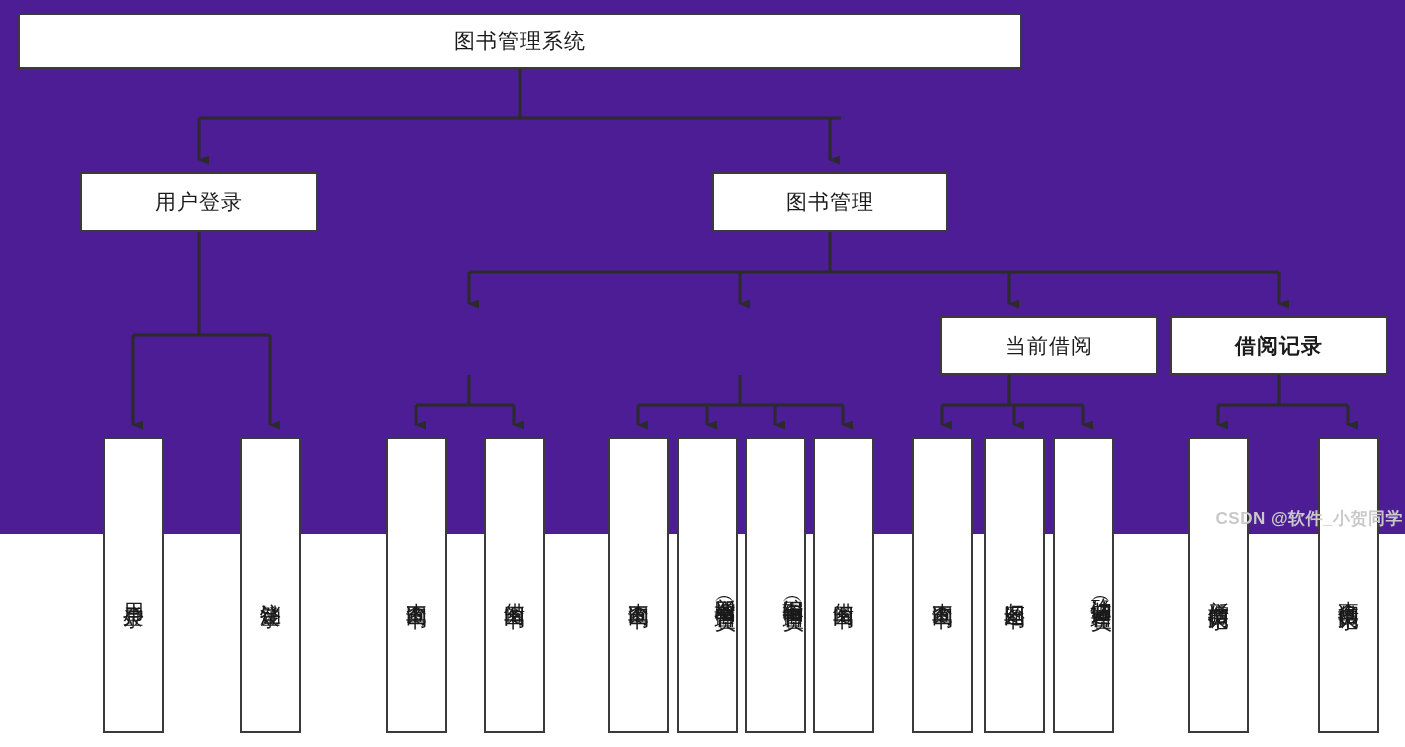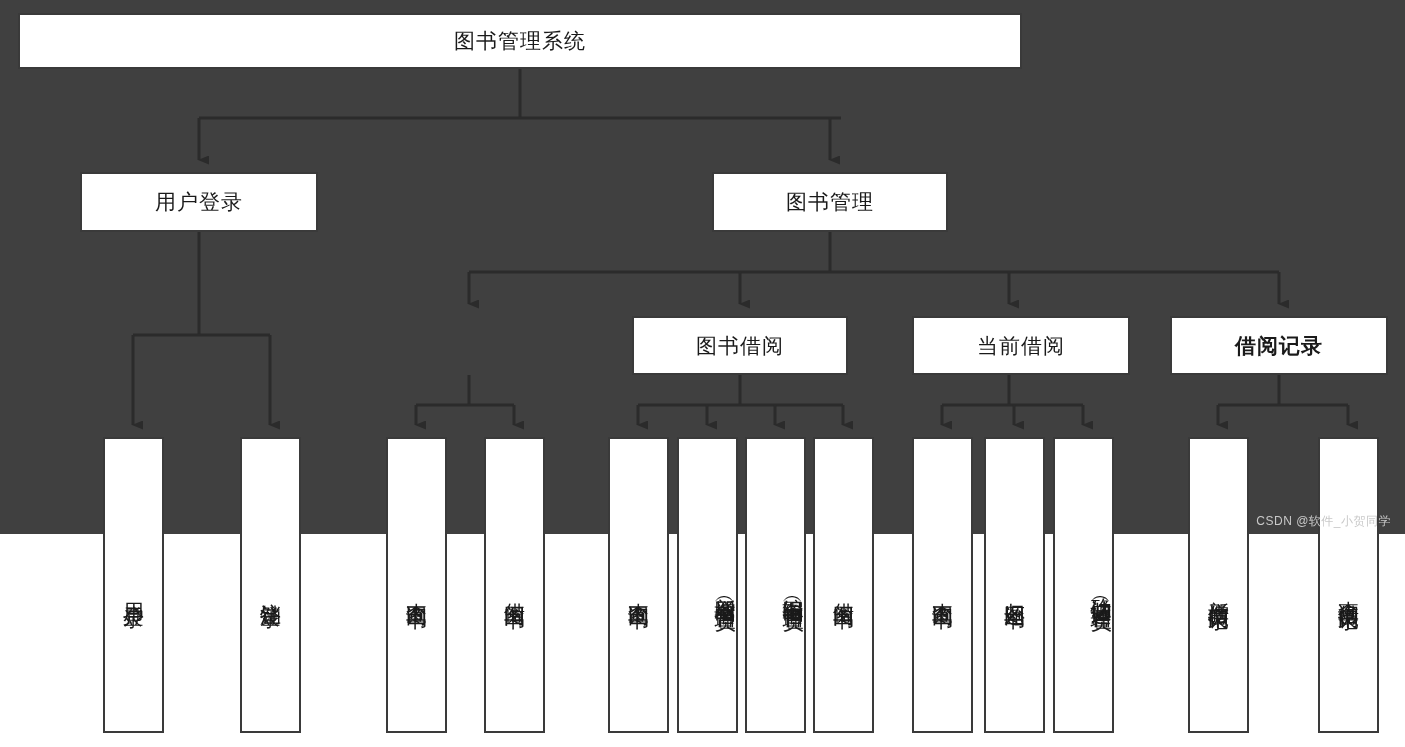--- a/index.html
+++ b/index.html
@@ -1,29 +1,29 @@
 <!DOCTYPE html>
 <html><head>
 <meta charset="utf-8">
 <style>
   html,body{margin:0;padding:0;background:#ffffff;}
   body{width:1405px;height:747px;overflow:hidden;
        font-family:"Liberation Sans","DejaVu Sans",sans-serif;}
-  #stage{position:relative;width:1405px;height:534px;background:#404040;}
+  #stage{position:relative;width:1405px;height:534px;background:#4c1d95;}
   svg#wires{position:absolute;left:0;top:0;width:1405px;height:747px;}
   .node{position:absolute;box-sizing:border-box;background:#ffffff;
         border:2px solid #3a3a3a;display:flex;align-items:center;
         justify-content:center;color:#1a1a1a;}
   .node.h{font-size:21px;letter-spacing:1px;}
   .node.v{font-size:21px;letter-spacing:2px;writing-mode:vertical-rl;
           text-orientation:upright;padding-top:10px;
           align-items:flex-start;justify-content:center;line-height:1.05;}
   .node.v.center{align-items:center;}
-  #watermark{position:absolute;right:14px;bottom:4px;font-size:12px;
-             color:#c9c9c9;white-space:nowrap;letter-spacing:.5px;}
+  #watermark{position:absolute;right:2px;bottom:4px;font-size:17px;
+             color:#c9c9c9;white-space:nowrap;letter-spacing:.5px;font-weight:bold;}
 </style>
 </head>
 <body>
 
 <div id="stage">
 
   <svg id="wires" viewBox="0 0 1405 747" xmlns="http://www.w3.org/2000/svg">
     <defs>
       <marker id="arrow" markerWidth="9" markerHeight="11" refX="4.5" refY="10" orient="auto" markerUnits="userSpaceOnUse">
         <path d="M0,0 L9,0 L4.5,11 Z" fill="#2b2b2b"></path>
@@ -71,22 +71,21 @@
       <path d="M1218,405 L1218,425" marker-end="url(#arrow)"></path>
       <path d="M1348,405 L1348,425" marker-end="url(#arrow)"></path>
     </g>
   </svg>
 
   <div class="node h" style="left: 18px; top: 13px; width: 1004px; height: 56px;">图书管理系统</div>
 
   <div class="node h" style="left: 80px; top: 172px; width: 238px; height: 60px;">用户登录</div>
   <div class="node h" style="left: 712px; top: 172px; width: 236px; height: 60px;">图书管理</div>
 
-  <div class="node h" style="left: 632px; top: 316px; width: 216px; height: 59px;">图书借阅</div>
-  <div class="node h" style="left: 912px; top: 316px; width: 218px; height: 59px;">当前借阅</div>
+  <div class="node h" style="left: 940px; top: 316px; width: 218px; height: 59px;">当前借阅</div>
   <div class="node h" style="left: 1170px; top: 316px; width: 218px; height: 59px; font-weight: bold;">借阅记录</div>
 
   <div class="node v center" style="left: 103px; top: 437px; width: 61px; height: 296px;">用户登录</div>
   <div class="node v center" style="left: 240px; top: 437px; width: 61px; height: 296px;">注销登录</div>
   <div class="node v center" style="left: 386px; top: 437px; width: 61px; height: 296px;">查询图书</div>
   <div class="node v center" style="left: 484px; top: 437px; width: 61px; height: 296px;">借阅图书</div>
   <div class="node v center" style="left: 608px; top: 437px; width: 61px; height: 296px;">查询图书</div>
   <div class="node v" style="left: 677px; top: 437px; width: 61px; height: 296px;">新增图书（管理员）</div>
   <div class="node v" style="left: 745px; top: 437px; width: 61px; height: 296px;">编辑图书（管理员）</div>
   <div class="node v center" style="left: 813px; top: 437px; width: 61px; height: 296px;">借阅图书</div>

